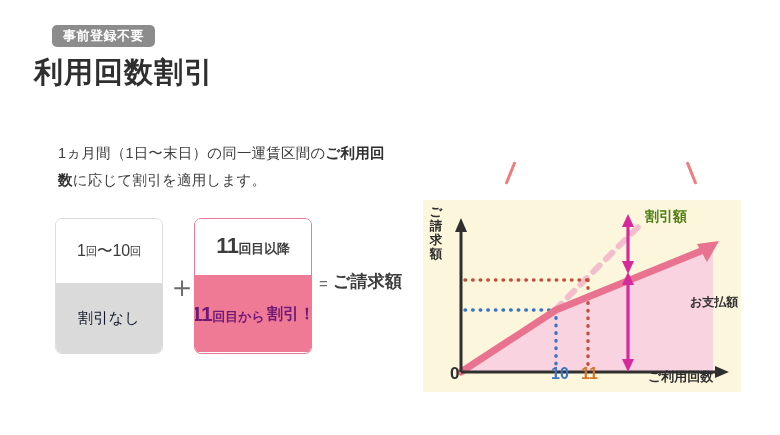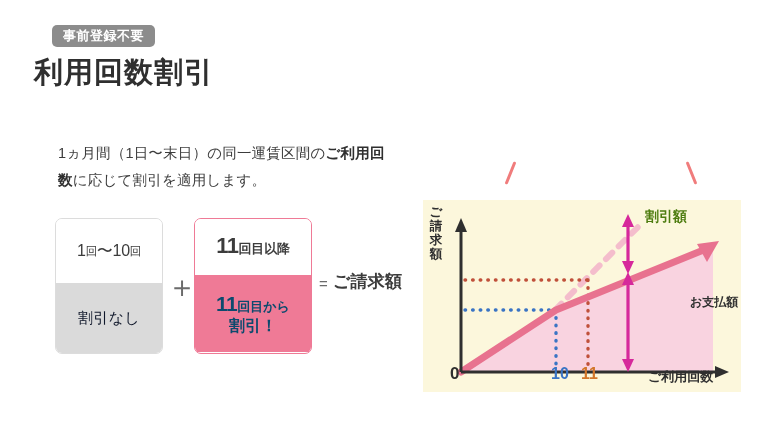--- a/index.html
+++ b/index.html
@@ -145,23 +145,22 @@
     letter-spacing: -0.5px;
   }
   .fbox-pink .top .unit {
     font-size: 13px;
     font-weight: 700;
     letter-spacing: -0.2px;
   }
   .fbox-pink .bot {
     height: 77px;
     background: #ef7a96;
-    color: #0c4a6e;
+    color: #701a75;
     display: flex;
-    flex-direction: column;
     align-items: center;
     justify-content: center;
     gap: 2px;
   }
   .fbox-pink .bot .l1 { white-space: nowrap; line-height: 1.1; }
   .fbox-pink .bot .l1 .num { font-size: 21px; font-weight: 700; letter-spacing: -0.5px; }
   .fbox-pink .bot .l1 .unit { font-size: 13px; font-weight: 700; }
   .fbox-pink .bot .l2 {
     font-size: 16px;
     font-weight: 700;

